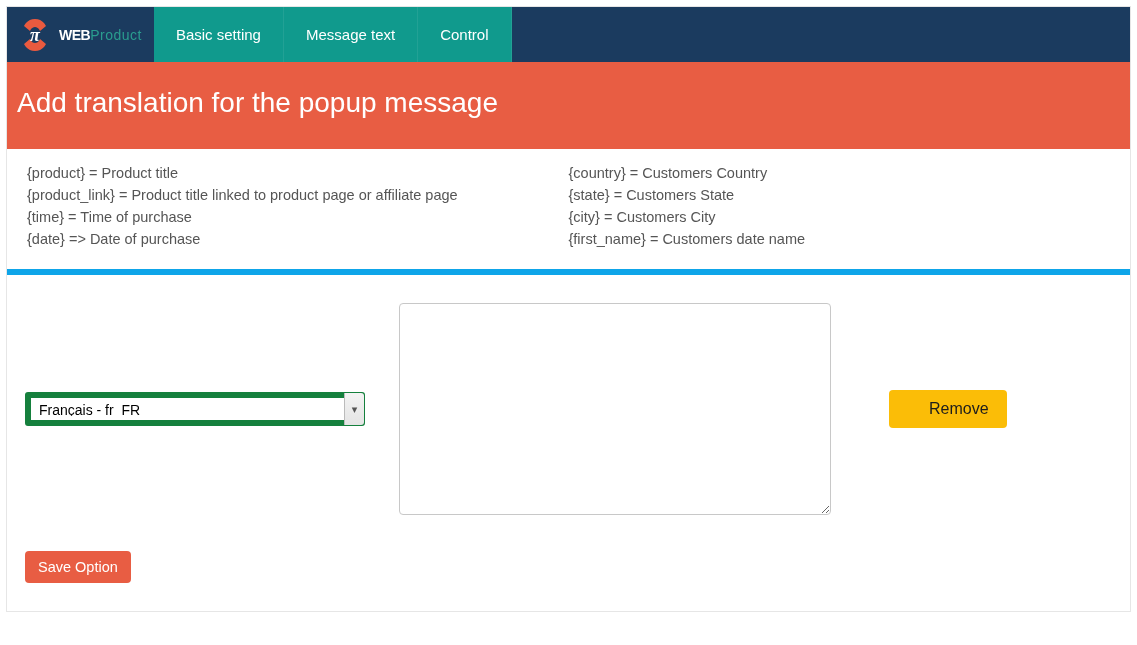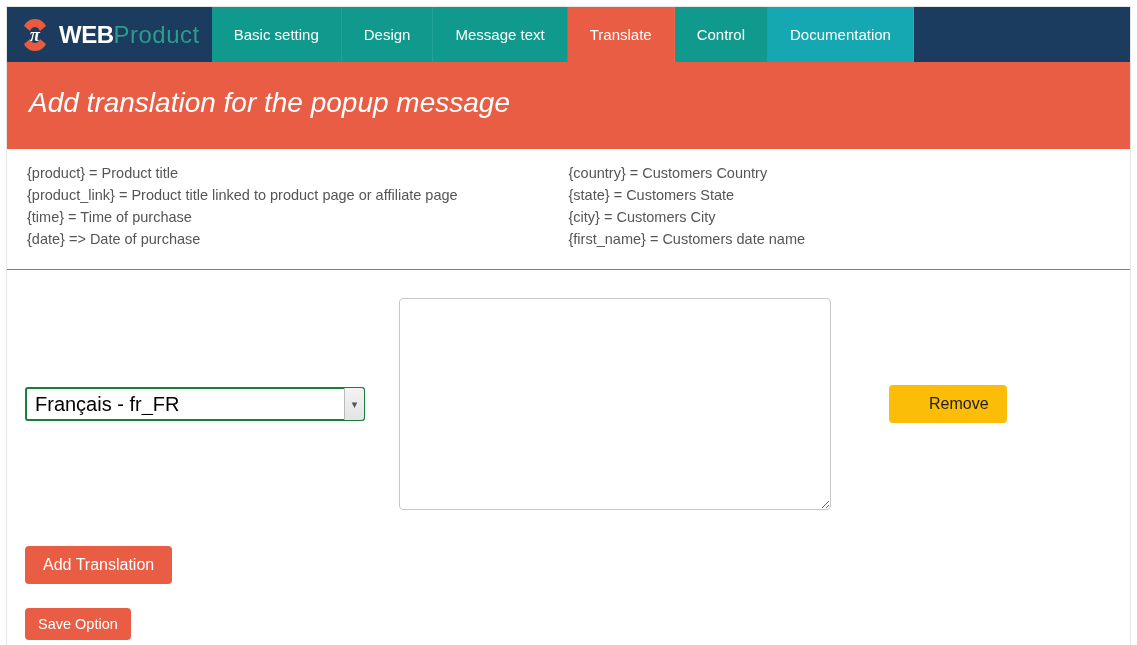--- a/index.html
+++ b/index.html
@@ -21,49 +21,48 @@
     height: 55px;
   }
   .brand {
     display: flex;
     align-items: center;
     padding: 0 12px 0 8px;
     gap: 4px;
   }
   .brand-logo { display: flex; align-items: center; }
   .brand-logo svg { width: 40px; height: 40px; }
-  .brand-text { display: flex; font-size: 24px; font-weight: 300; letter-spacing: -0.5px; }
+  .brand-text { display: flex; font-size: 14px; font-weight: 300; letter-spacing: -0.5px; }
   .brand-web  { color: #fff; font-weight: 700; }
   .brand-sol  { color: #2a9d8f; font-weight: 300; letter-spacing: 0.5px;}
   .tabs { display: flex; height: 100%; }
   .tab {
     display: flex; align-items: center; justify-content: center;
     padding: 0 22px;
     background: #109a8d;
     color: #fff; font-size: 15px;
     cursor: pointer;
     border-right: 1px solid rgba(255,255,255,.08);
     white-space: nowrap;
   }
   .tab.active { background: #e85d43; }
   .tab.doc    { background: #16a8b2; }
   
   .page-title {
     background: #e85d43;
     color: #fff;
     font-size: 28px;
     font-weight: 300;
-    padding: 25px 22px 30px;
-    font-style: italic;
+    padding: 25px 10px 30px;
   }
   
   .legend {
     display: flex;
     padding: 14px 20px 18px;
-    border-bottom: 1px solid #0ea5e9;
+    border-bottom: 6px solid #0ea5e9;
     font-size: 14.5px;
     line-height: 1.45;
     color: #555;
   }
   .legend-col { flex: 0 0 50%; }
   .legend-col div { margin-bottom: 1px; }
   
   .trans-area {
     padding: 28px 18px 6px;
   }
@@ -74,22 +73,22 @@
     margin-bottom: 36px;
   }
   .select-wrap {
     position: relative;
     width: 340px;
   }
   .select-wrap select {
     width: 100%;
     height: 34px;
     padding: 4px 8px;
-    font-size: 20px;
-    border: 2px solid #15803d;
+    font-size: 14px;
+    border: 6px solid #15803d;
     border-radius: 3px;
     background: #fff;
     appearance: none;
   }
   .select-btn {
     position: absolute; right: 1px; top: 1px; bottom: 1px;
     width: 20px;
     background: linear-gradient(#f3f3f3,#e4e4e4);
     border-left: 1px solid #bbb;
     border-radius: 0 3px 3px 0;
@@ -130,25 +129,22 @@
           <text x="20" y="26" text-anchor="middle" font-size="18" font-weight="bold" fill="#ffffff" font-family="Georgia,serif" font-style="italic">π</text>
         </svg>
       </span>
       <span class="brand-text">
         <span class="brand-web">WEB</span>
         <span class="brand-sol">Product</span>
       </span>
     </div>
     <div class="tabs">
       <div class="tab">Basic setting</div>
-      <div class="tab">Design</div>
       <div class="tab">Message text</div>
-      <div class="tab active">Translate</div>
       <div class="tab">Control</div>
-      <div class="tab doc">Documentation</div>
     </div>
   </div>
 
   <div class="page-title">Add translation for the popup message</div>
 
   <div class="legend">
     <div class="legend-col">
       <div>{product} = Product title</div>
       <div>{product_link} = Product title linked to product page or affiliate page</div>
       <div>{time} = Time of purchase</div>
@@ -168,18 +164,17 @@
         <select>
           <option>Français - fr_FR</option>
         </select>
         <span class="select-btn">▾</span>
       </div>
       <textarea class="translation" style=""></textarea>
       <button class="btn btn-remove">Remove</button>
     </div>
 
     <div class="actions">
-      <button class="btn btn-orange">Add Translation</button>
       <button class="btn btn-orange small">Save Option</button>
     </div>
   </div>
 
 </div>
 
 </body></html>

